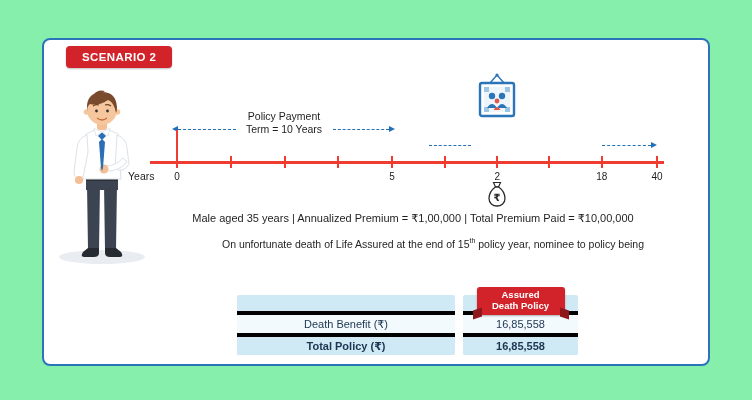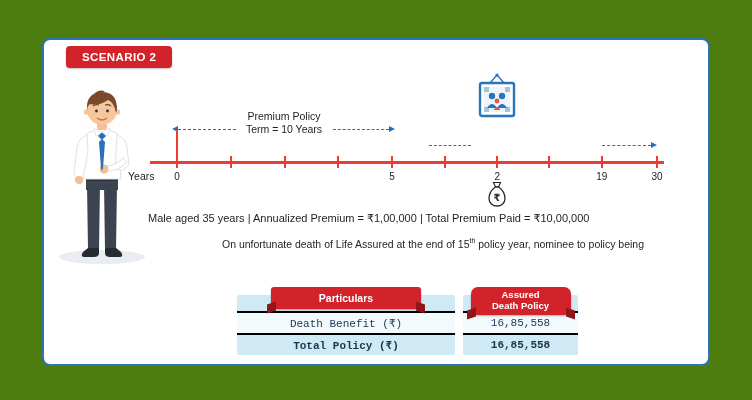--- a/index.html
+++ b/index.html
@@ -1,17 +1,17 @@
 <!DOCTYPE html>
 <html><head>
 <meta charset="utf-8">
 <style>
   * { box-sizing: border-box; margin: 0; padding: 0; }
   body { background:#ffffff; font-family:"Liberation Sans","DejaVu Sans",sans-serif; }
-  .stage { position:relative; width:752px; height:400px; background:#4d7c0f; overflow:hidden; }
+  .stage { position:relative; width:752px; height:400px; background:#86efac; overflow:hidden; }
 
   .card { position:absolute; left:42px; top:38px; width:668px; height:328px;
           background:#ffffff; border:2px solid #2b74b8; border-radius:8px; }
 
   .badge { position:absolute; left:22px; top:6px; background:#d2232a; color:#fff;
            font-weight:bold; font-size:11.5px; letter-spacing:.4px; padding:5px 16px;
            border-radius:4px; box-shadow:0 1px 2px rgba(0,0,0,.25); z-index:3; }
 
   .man { position:absolute; left:8px; top:36px; width:100px; height:190px; }
 
@@ -29,43 +29,43 @@
 
   .dash { position:absolute; height:0; border-top:1.6px dashed #2170b8; }
   .ah { position:absolute; width:0; height:0; border-top:3.5px solid transparent; border-bottom:3.5px solid transparent; }
   .ah-left  { border-right:6px solid #2170b8; }
   .ah-right { border-left:6px solid #2170b8; }
   .vline-zero { position:absolute; left:132px; top:90px; width:2px; height:32px; background:#ef3b30; }
 
   .frame-icon { position:absolute; left:431px; top:32px; width:44px; height:48px; }
   .bag-icon { position:absolute; left:442px; top:141px; width:22px; height:27px; }
 
-  .desc1 { position:absolute; left:104px; top:172px; width:530px; text-align:left;
+  .desc1 { position:absolute; left:104px; top:172px; width:530px; text-align:center;
            font-size:11px; color:#1f1f1f; }
   .desc2 { position:absolute; left:174px; top:196px; width:430px; text-align:center;
            font-size:10.5px; color:#1f1f1f; line-height:1.35; }
   .desc2 sup { font-size:7px; }
 
   
   .tbl-col { position:absolute; top:247px; }
   .tbl-col.left  { left:193px; width:218px; }
   .tbl-col.right { left:419px; width:115px; }
   .ribbon { position:absolute; top:0; left:50%; transform:translateX(-50%); z-index:2;
             background:#d2232a; color:#fff; font-weight:bold; text-align:center;
             border-radius:3px; box-shadow:0 1px 2px rgba(0,0,0,.3); line-height:1.15; }
   .ribbon::before, .ribbon::after { content:""; position:absolute; bottom:-3px; width:9px; height:9px;
             background:#8f161b; z-index:-1; }
   .ribbon::before { left:-4px; transform:skewY(-18deg); }
   .ribbon::after  { right:-4px; transform:skewY(18deg); }
   .ribbon.one-line { width:150px; font-size:10.5px; padding:5px 0; }
-  .ribbon.two-line { width:100px; font-size:9.5px; padding:3px 15px;border-radius:7px; }
+  .ribbon.two-line { width:88px; font-size:9.5px; padding:3px 15px; }
   .col-body { margin-top:8px; background:#cfe9f5; border-radius:2px; overflow:hidden; }
   .band-head { height:16px; }
-  .trow { height:22px; border-top:2px solid #000000; display:flex; align-items:center;
-          justify-content:center; font-size:11px; color:#1c3550;font-family:Liberation Mono, monospace; }
+  .trow { height:22px; border-top:4px solid #000000; display:flex; align-items:center;
+          justify-content:center; font-size:11px; color:#1c3550; }
   .trow.first { background:#f3fafd; }
   .trow.total { background:#cfe9f5; font-weight:bold; }
 </style>
 </head>
 <body>
 
 <div class="stage">
   <div class="card">
 
     <div class="badge">SCENARIO 2</div>
@@ -95,21 +95,21 @@
       <path d="M35 33 Q34 17 50 16 Q64 16 65 31 Q65 35 64 37 Q62 26 56 24 Q47 30 38 28 Q35 30 35 36 Z" fill="#7a4a2c"></path>
       <path d="M42 18 Q46 13 53 15 Q49 17 47 20 Z" fill="#7a4a2c"></path>
       <circle cx="44.5" cy="35" r="1.4" fill="#333333"></circle>
       <circle cx="55.5" cy="35" r="1.4" fill="#333333"></circle>
       <path d="M41 30 q3 -2 6 -1" stroke="#6b4423" stroke-width="1.2" fill="none"></path>
       <path d="M53 29 q3 -1 6 1" stroke="#6b4423" stroke-width="1.2" fill="none"></path>
       <path d="M45 42 q5 4 10 0" stroke="#c46a35" stroke-width="1.3" fill="none"></path>
     </svg>
 
     <div class="premium-label">
-      <span>Premium Policy</span><br>
+      <span>Policy Payment</span><br>
       <span>Term = 10 Years</span>
     </div>
     <div class="ah ah-left" style="left:128px; top:86px;"></div>
     <div class="dash" style="left:134px; top:89px; width:58px;"></div>
     <div class="dash" style="left:289px; top:89px; width:56px;"></div>
     <div class="ah ah-right" style="left:345px; top:86px;"></div>
     <div class="vline-zero"></div>
 
     <div class="dash" style="left:385px; top:105px; width:42px;"></div>
     <div class="dash" style="left:558px; top:105px; width:49px;"></div>
@@ -140,38 +140,37 @@
       <div class="tick" style="left:33.6%"></div>
       <div class="tick" style="left:44.8%"></div>
       <div class="tick" style="left:55.8%"></div>
       <div class="tick" style="left:66.7%"></div>
       <div class="tick" style="left:77.6%"></div>
       <div class="tick" style="left:88.5%"></div>
       <div class="tick" style="left:100%"></div>
       <span class="tick-label" style="left:0%">0</span>
       <span class="tick-label" style="left:44.8%">5</span>
       <span class="tick-label" style="left:66.7%">2</span>
-      <span class="tick-label" style="left:88.5%">19</span>
-      <span class="tick-label" style="left:100%">30</span>
+      <span class="tick-label" style="left:88.5%">18</span>
+      <span class="tick-label" style="left:100%">40</span>
     </div>
     <div class="years-label">Years</div>
 
     <svg class="bag-icon" viewBox="0 0 22 27">
       <path d="M7.5 1.5 h7 l-2 4.5 h-3 z" fill="#ffffff" stroke="#2b2b2b" stroke-width="1.2"></path>
       <path d="M9.3 6 C4.5 9.5 3 14 3 17.5 C3 22 6.6 25 11 25 C15.4 25 19 22 19 17.5 C19 14 17.5 9.5 12.7 6 Z" fill="#ffffff" stroke="#2b2b2b" stroke-width="1.3"></path>
       <text x="11" y="20" text-anchor="middle" font-size="10" font-weight="bold" fill="#2b2b2b">₹</text>
     </svg>
 
     <div class="desc1">Male aged 35 years | Annualized Premium =  ₹1,00,000 | Total Premium Paid = ₹10,00,000</div>
     <div class="desc2">
       <span>On unfortunate death of Life Assured at the end of 15</span><sup>th</sup><span> policy year, nominee to policy being</span><br>
     </div>
 
     <div class="tbl-col left">
-      <div class="ribbon one-line">Particulars</div>
       <div class="col-body">
         <div class="band-head"></div>
         <div class="trow first">Death Benefit (₹)</div>
         <div class="trow total">Total Policy (₹)</div>
       </div>
     </div>
     <div class="tbl-col right">
       <div class="ribbon two-line">
         <span>Assured</span><br>
         <span>Death Policy</span>

